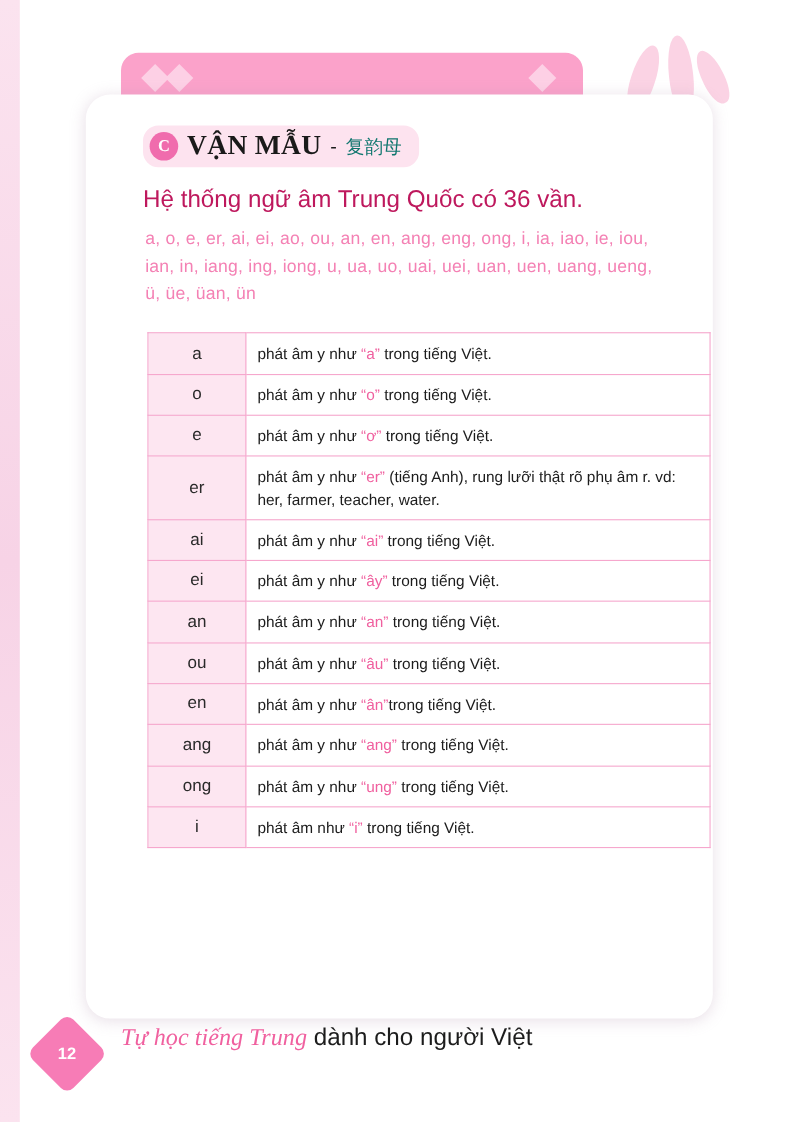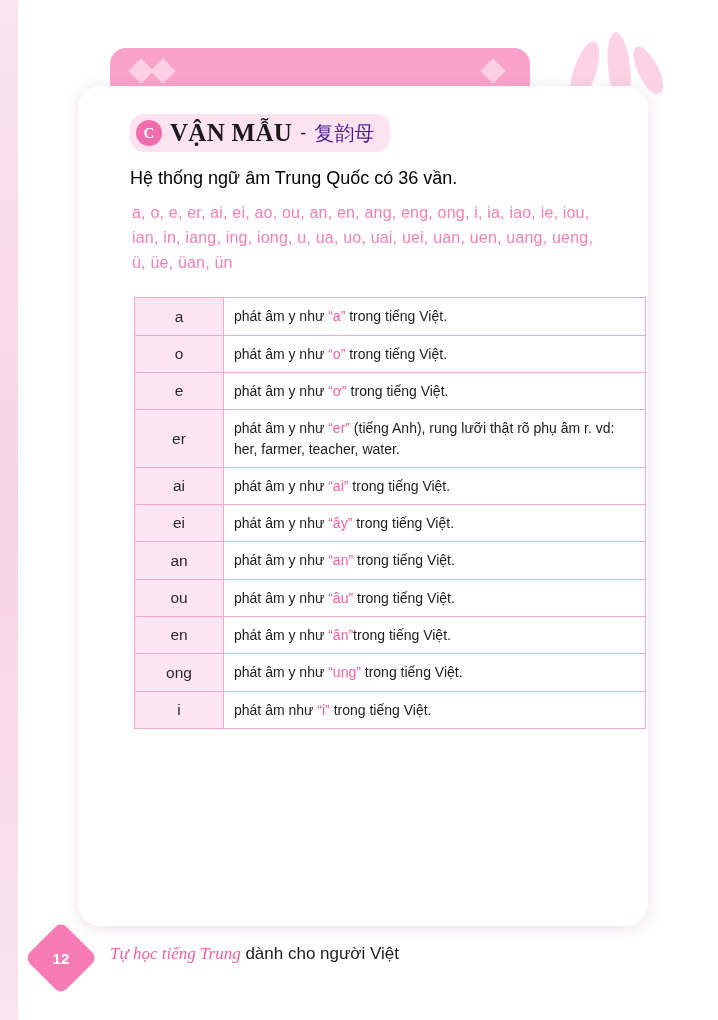--- a/index.html
+++ b/index.html
@@ -118,28 +118,28 @@
     font-size: 25px;
     font-weight: bold;
     color: #1a1a1a;
     letter-spacing: .3px;
   }
   .chip-dash {
     font-size: 18px;
     color: #1a1a1a;
   }
   .chip-cn {
-    font-size: 20px;
-    color: #4c1d95;
+    font-size: 17px;
+    color: #0f766e;
   }
 
   .intro {
     margin: 16px 0 0 24px;
-    font-size: 18px;
-    color: #000000;
+    font-size: 22px;
+    color: #be185d;
   }
 
   .vowel-list {
     margin: 12px 24px 11px 26px;
     font-size: 16px;
     color: #f481b4;
     line-height: 1.55;
     letter-spacing: .2px;
   }
 
@@ -195,22 +195,22 @@
   }
   .page-badge span {
     transform: rotate(-45deg);
     color: #ffffff;
     font-size: 15px;
     font-weight: bold;
   }
   .footer-text {
     position: absolute;
     left: 80px;
-    top: 14px;
-    font-size: 17px;
+    top: 0;
+    font-size: 22px;
     color: #1c1c1c;
   }
   .footer-text .pinkish {
     color: #f0609f;
     font-family: "Liberation Serif", serif;
     font-style: italic;
   }
 </style>
 </head>
 <body>
@@ -289,20 +289,26 @@
       <tr>
         <td class="key">ou</td>
         <td class="val">
           <span>phát âm y như </span><span class="q">“âu”</span><span> trong tiếng Việt.</span>
         </td>
       </tr>
       <tr>
         <td class="key">en</td>
         <td class="val">
           <span>phát âm y như </span><span class="q">“ân”</span><span>trong tiếng Việt.</span>
+        </td>
+      </tr>
+      <tr>
+        <td class="key">ang</td>
+        <td class="val">
+          <span>phát âm y như </span><span class="q">“ang”</span><span> trong tiếng Việt.</span>
         </td>
       </tr>
       <tr>
         <td class="key">ong</td>
         <td class="val">
           <span>phát âm y như </span><span class="q">“ung”</span><span> trong tiếng Việt.</span>
         </td>
       </tr>
       <tr>
         <td class="key">i</td>

